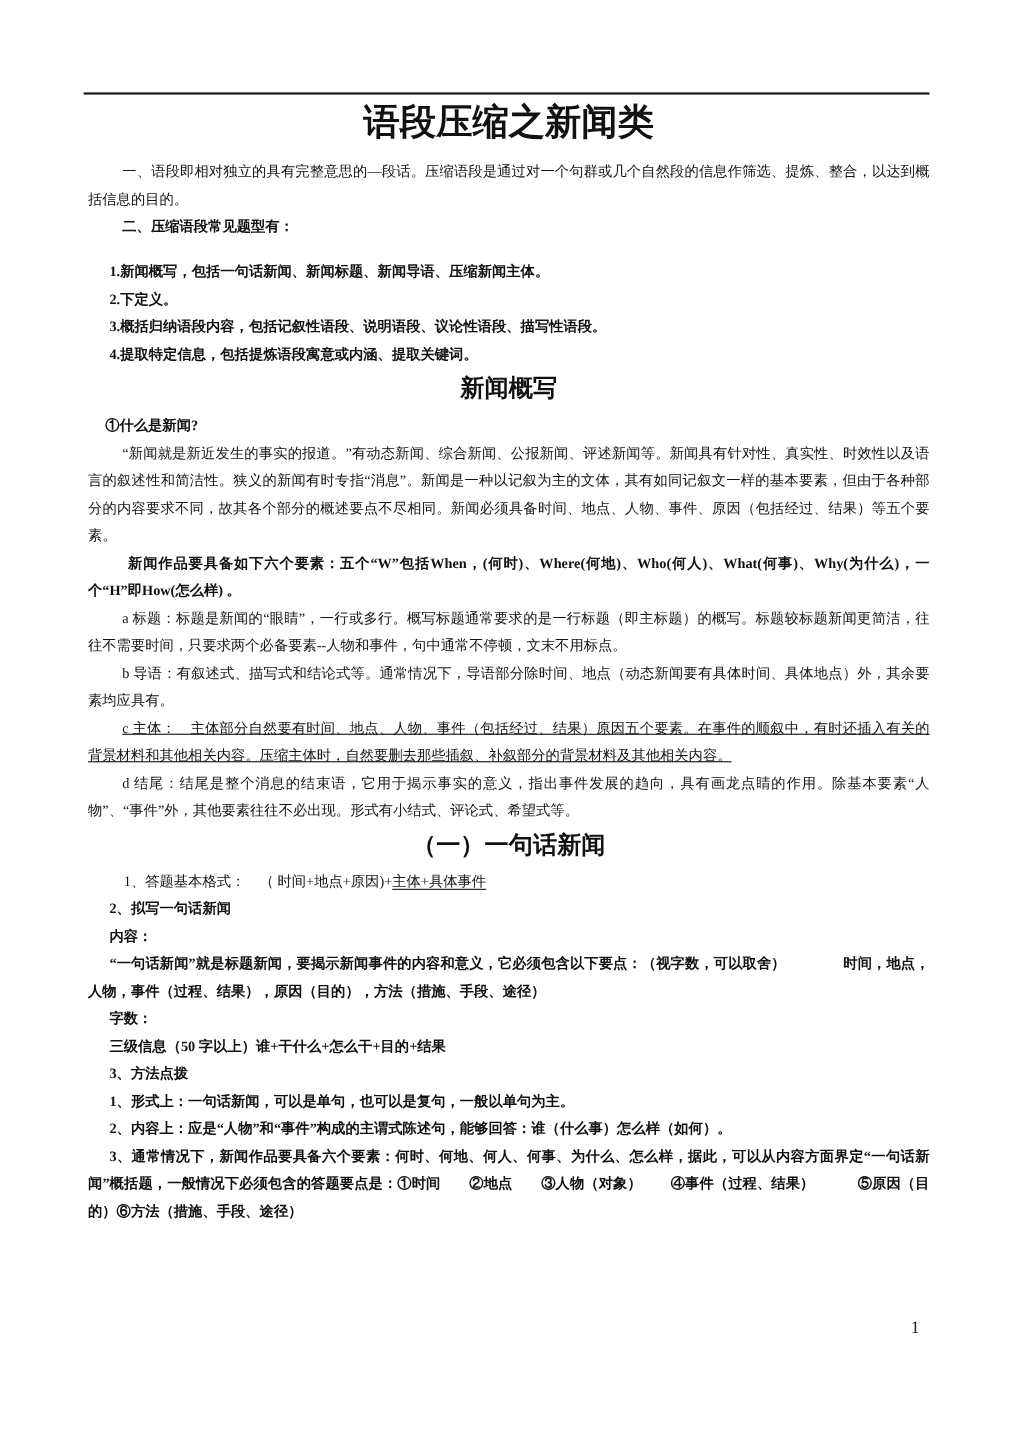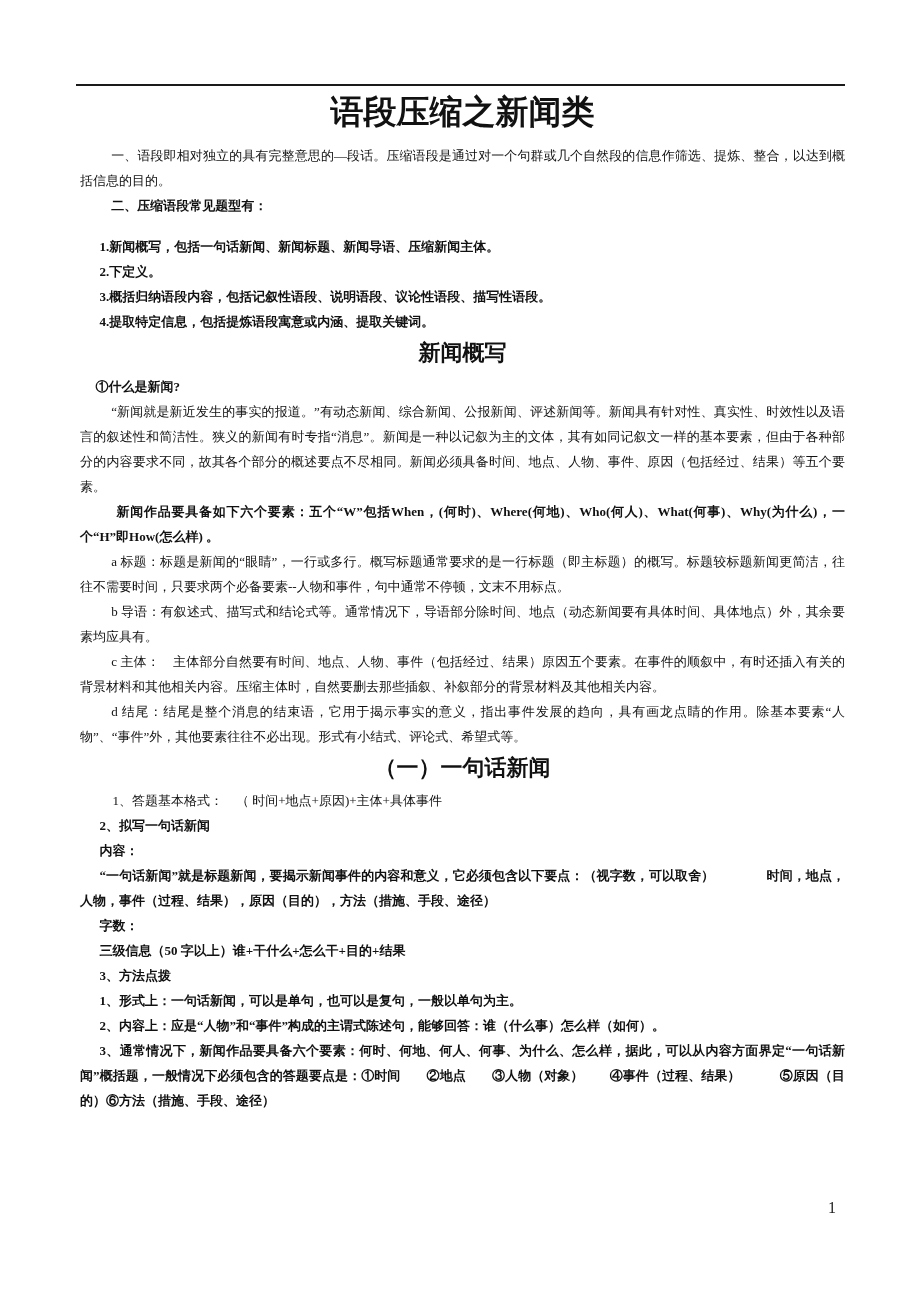--- a/index.html
+++ b/index.html
@@ -55,20 +55,21 @@
   }
   .h2 {
     font-size: 22px;
     font-weight: bold;
     text-align: center;
     text-indent: 0 !important;
     line-height: 1.2;
     margin: 6px 0 7px 0;
   }
   .underline {
+    text-decoration: underline;
     text-underline-offset: 3px;
   }
   .page-number {
     position: absolute;
     right: 84px;
     top: 1198px;
     font-size: 16px;
     line-height: 20px;
     color: #222222;
   }
@@ -85,21 +86,21 @@
       <p class="blk p bold" style="text-indent: 1.5em; margin-top: 16px;"><span>1.新闻概写，包括一句话新闻、新闻标题、新闻导语、压缩新闻主体。</span></p>
       <p class="blk p bold" style="text-indent: 1.5em;"><span>2.下定义。</span></p>
       <p class="blk p bold" style="text-indent: 1.5em;"><span>3.概括归纳语段内容，包括记叙性语段、说明语段、议论性语段、描写性语段。</span></p>
       <p class="blk p bold" style="text-indent: 1.5em;"><span>4.提取特定信息，包括提炼语段寓意或内涵、提取关键词。</span></p>
       <div class="blk h2 bold"><span>新闻概写</span></div>
       <p class="blk p bold" style="text-indent: 1.2em;"><span>①什么是新闻?</span></p>
       <p class="blk p" style="text-indent: 2.4em;"><span>“新闻就是新近发生的事实的报道。”有动态新闻、综合新闻、公报新闻、评述新闻等。新闻具有针对性、真实性、时效性以及语言的叙述性和简洁性。狭义的新闻有时专指“消息”。新闻是一种以记叙为主的文体，其有如同记叙文一样的基本要素，但由于各种部分的内容要求不同，故其各个部分的概述要点不尽相同。新闻必须具备时间、地点、人物、事件、原因（包括经过、结果）等五个要素。</span></p>
       <p class="blk p bold" style="text-indent: 2.8em;"><span>新闻作品要具备如下六个要素：五个“W”包括When，(何时)、Where(何地)、Who(何人)、What(何事)、Why(为什么)，一个“H”即How(怎么样) 。</span></p>
       <p class="blk p" style="text-indent: 2.4em;"><span>a 标题：标题是新闻的“眼睛”，一行或多行。概写标题通常要求的是一行标题（即主标题）的概写。标题较标题新闻更简洁，往往不需要时间，只要求两个必备要素--人物和事件，句中通常不停顿，文末不用标点。</span></p>
       <p class="blk p" style="text-indent: 2.4em;"><span>b 导语：有叙述式、描写式和结论式等。通常情况下，导语部分除时间、地点（动态新闻要有具体时间、具体地点）外，其余要素均应具有。</span></p>
-      <p class="blk p" style="text-indent: 2.4em;"><span>c 主体：　主体部分自然要有时间、地点、人物、事件（包括经过、结果）原因五个要素。在事件的顺叙中，有时还插入有关的背景材料和其他相关内容。压缩主体时，自然要删去那些插叙、补叙部分的背景材料及其他相关内容。</span></p>
+      <p class="blk p" style="text-indent: 2.4em; text-decoration: underline;"><span>c 主体：　主体部分自然要有时间、地点、人物、事件（包括经过、结果）原因五个要素。在事件的顺叙中，有时还插入有关的背景材料和其他相关内容。压缩主体时，自然要删去那些插叙、补叙部分的背景材料及其他相关内容。</span></p>
       <p class="blk p" style="text-indent: 2.4em;"><span>d 结尾：结尾是整个消息的结束语，它用于揭示事实的意义，指出事件发展的趋向，具有画龙点睛的作用。除基本要素“人物”、“事件”外，其他要素往往不必出现。形式有小结式、评论式、希望式等。</span></p>
       <div class="blk h2 bold"><span>（一）一句话新闻</span></div>
       <p class="blk p" style="text-indent: 2.5em;"><span>1、答题基本格式：　（ 时间+地点+原因)+</span><span class="underline">主体+具体事件</span></p>
       <p class="blk p bold" style="text-indent: 1.5em;"><span>2、拟写一句话新闻</span></p>
       <p class="blk p bold" style="text-indent: 1.5em;"><span>内容：</span></p>
       <p class="blk p bold" style="text-indent: 1.5em;"><span>“一句话新闻”就是标题新闻，要揭示新闻事件的内容和意义，它必须包含以下要点：（视字数，可以取舍）　　　　时间，地点，人物，事件（过程、结果），原因（目的），方法（措施、手段、途径）</span></p>
       <p class="blk p bold" style="text-indent: 1.5em;"><span>字数：</span></p>
       <p class="blk p bold" style="text-indent: 1.5em;"><span>三级信息（50 字以上）谁+干什么+怎么干+目的+结果</span></p>
       <p class="blk p bold" style="text-indent: 1.5em;"><span>3、方法点拨</span></p>
       <p class="blk p bold" style="text-indent: 1.5em;"><span>1、形式上：一句话新闻，可以是单句，也可以是复句，一般以单句为主。</span></p>

